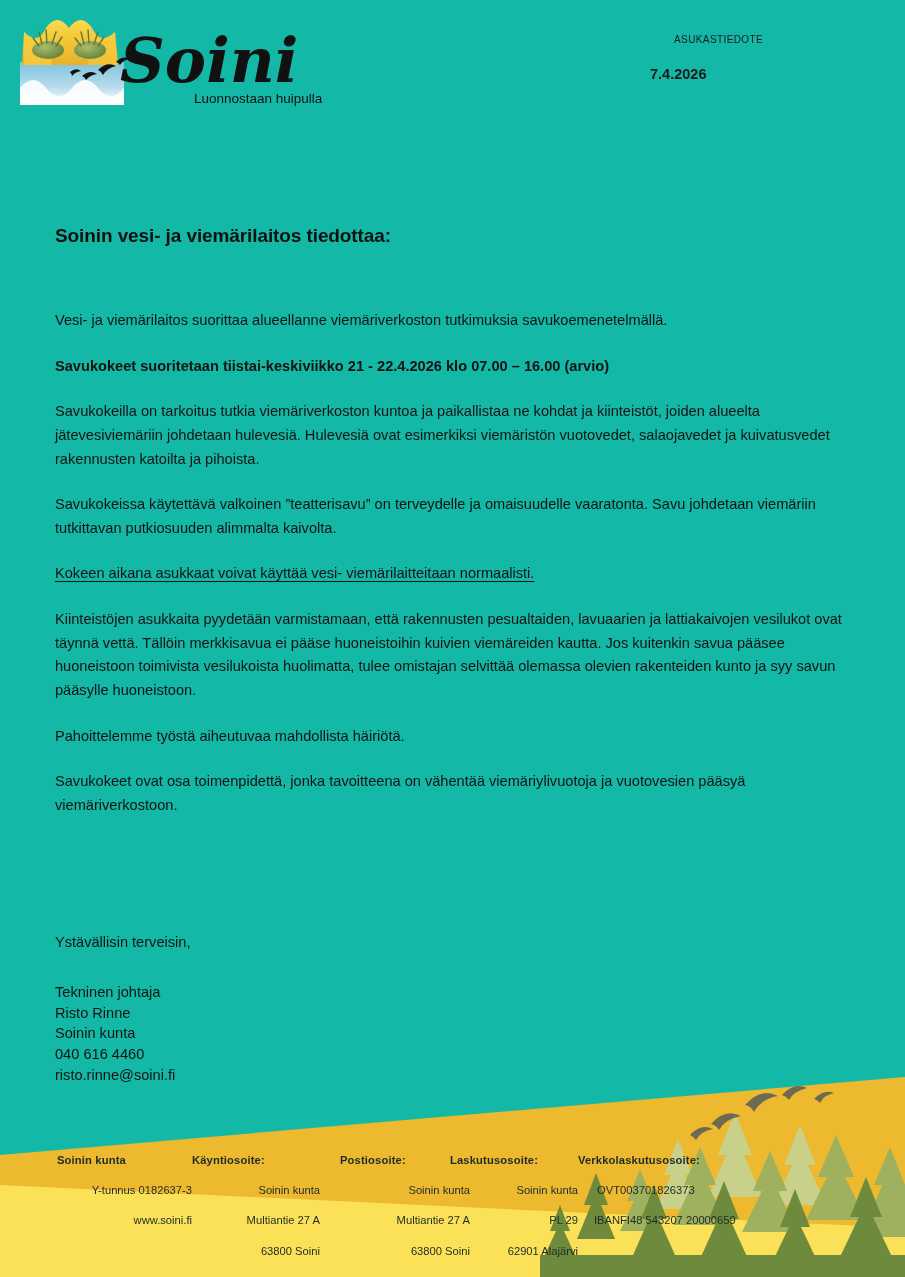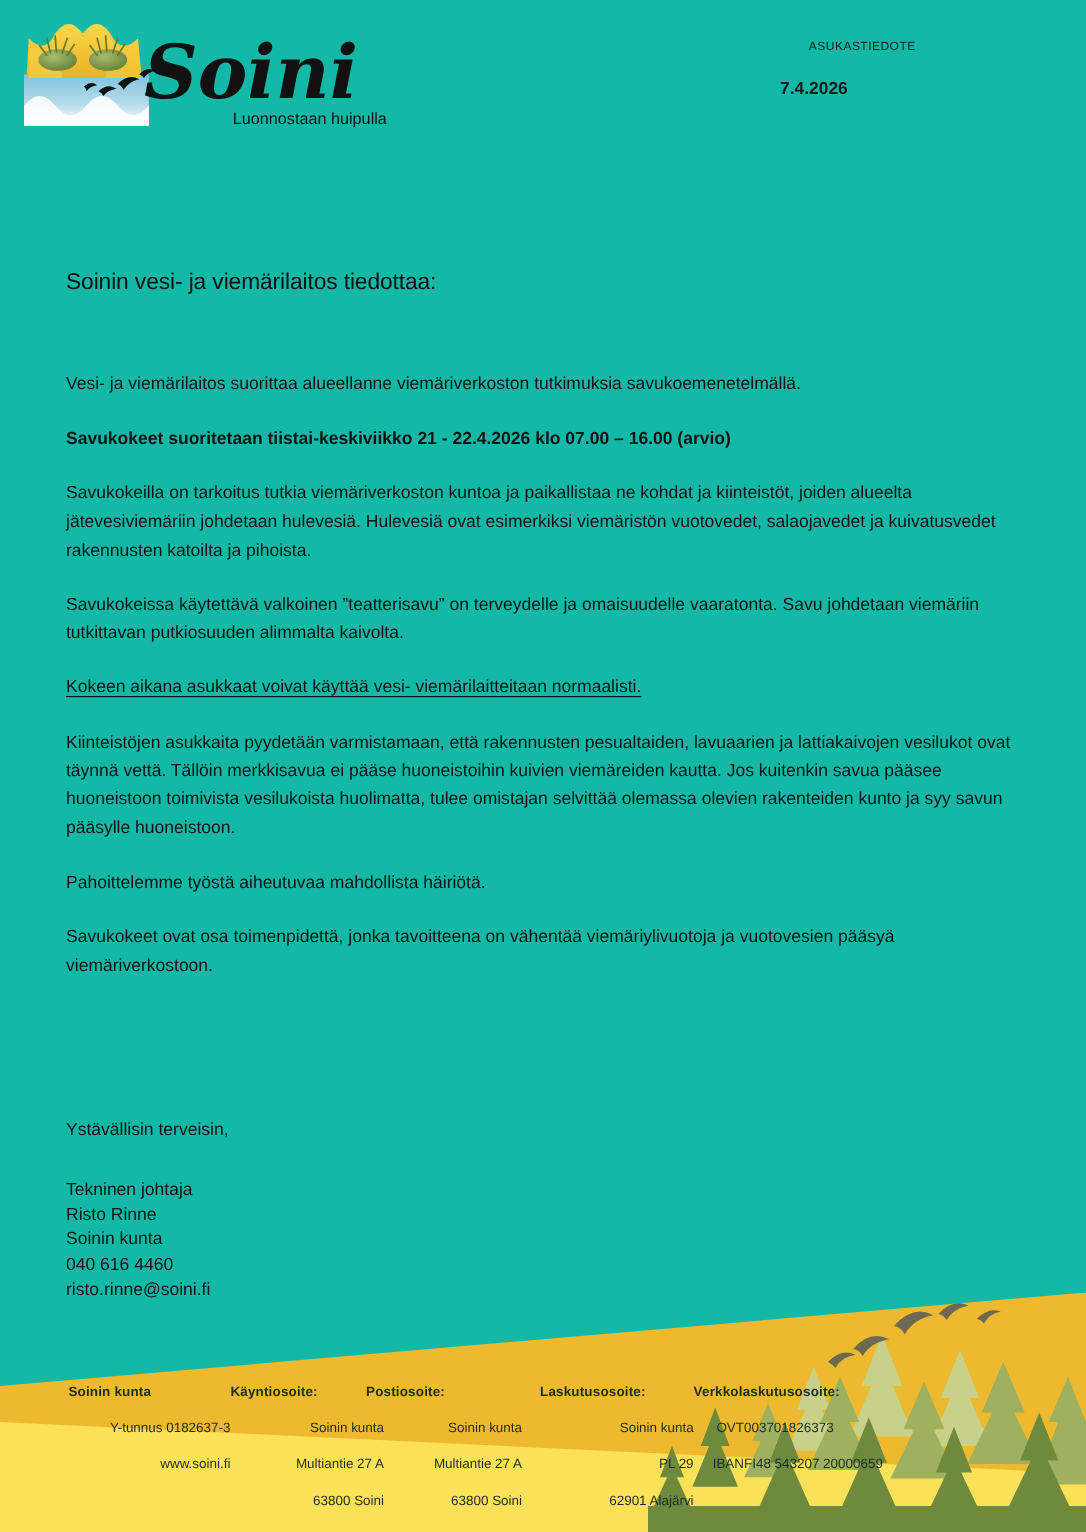--- a/index.html
+++ b/index.html
@@ -58,21 +58,21 @@
 
   
   .content {
     position: absolute;
     left: 55px;
     top: 225px;
     width: 812px;
   }
   .doc-title {
     font-size: 19px;
-    font-weight: normal;
+    font-weight: bold;
     color: #111111;
     margin: 0 0 62px 0;
     letter-spacing: -0.1px;
   }
   .para {
     font-size: 14.6px;
     line-height: 1.62;
     color: #131313;
     margin: 0 0 17px 0;
   }
@@ -125,21 +125,21 @@
     top: 0;
     width: 905px;
     height: 200px;
   }
   .fcol {
     position: absolute;
     top: 78px;
   }
   .fcol-0 { left: 57px;  width: 135px; }
   .fcol-1 { left: 192px; width: 128px; }
-  .fcol-2 { left: 305px; width: 130px; }
+  .fcol-2 { left: 340px; width: 130px; }
   .fcol-3 { left: 450px; width: 128px; }
   .fcol-4 { left: 578px; width: 250px; }
 
   .fcol-head {
     font-size: 11.2px;
     font-weight: bold;
     color: #1d2c28;
     letter-spacing: 0.15px;
     line-height: 1;
     margin-bottom: 19px;

